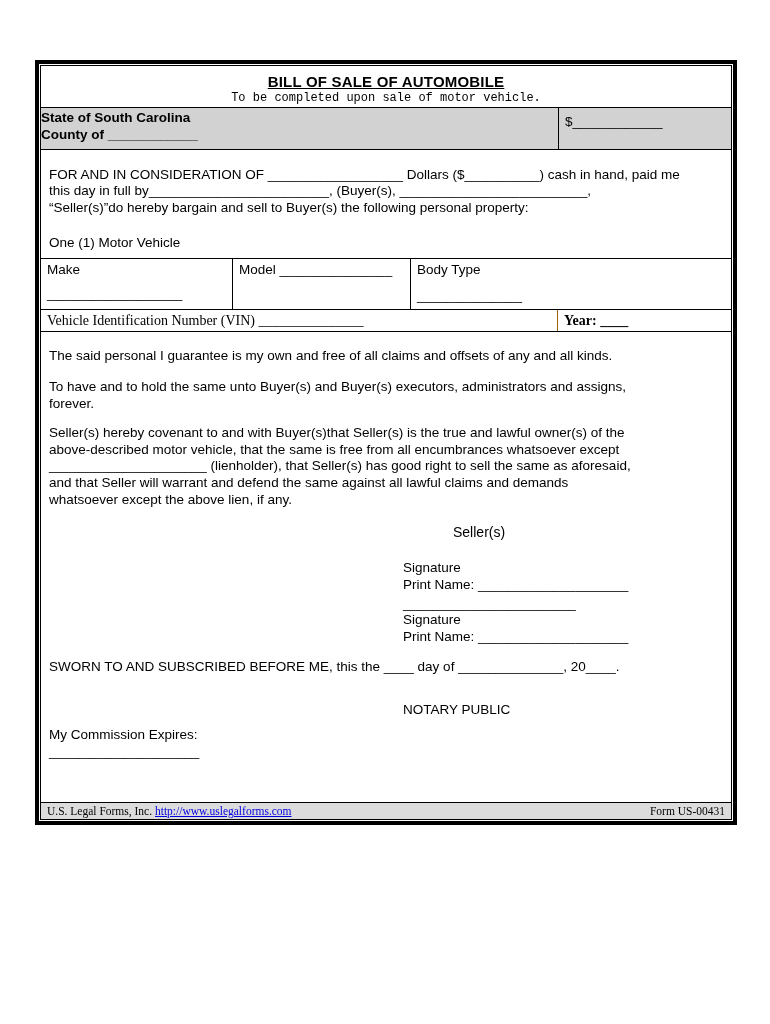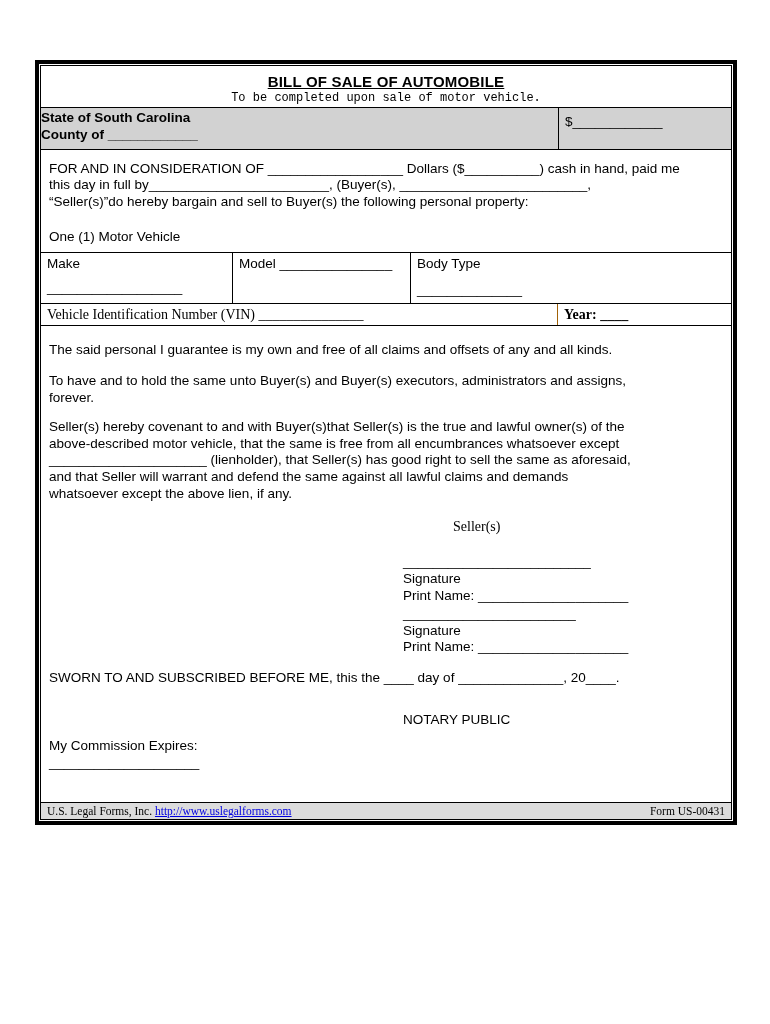--- a/index.html
+++ b/index.html
@@ -27,42 +27,42 @@
   .doc-header { text-align: center; padding-top: 7px; padding-bottom: 2px; }
   .doc-title { font-size: 15px; font-weight: bold; text-decoration: underline; letter-spacing: .2px; }
   .doc-subtitle { font-family: Liberation Mono, monospace; font-size: 12px; margin-top: 1px; }
 
   .party-row { display: flex; background: #d2d2d2; border-top: 1px solid #000; border-bottom: 1px solid #000; }
   .party-left { flex: 1; border-right: 1px solid #000; padding: 2px 0 5px; font-weight: bold; font-size: 13.5px; line-height: 1.25; }
   .party-right { width: 172px; box-sizing: border-box; padding: 6px 6px 2px; font-size: 13.5px; }
 
   .content { flex: 1; font-size: 13.5px; line-height: 1.23; }
   .para { padding: 0 8px; white-space: pre-line; }
-  .consideration { margin-top: 11px; }
+  .consideration { margin-top: 17px; }
   .vehicle-intro { margin-top: 18px; }
 
   .veh-table { margin-top: 7px; border-top: 1px solid #000; }
   .veh-row { display: flex; border-bottom: 1px solid #000; }
   .veh-cell { padding: 3px 6px; box-sizing: border-box; }
   .veh-row1 .veh-cell { min-height: 50px; }
   .cell-make { width: 192px; border-right: 1px solid #000; }
   .cell-model { width: 178px; border-right: 1px solid #000; }
   .cell-bodytype { flex: 1; }
   .make-line { margin-top: 7px; }
   .body-line { margin-top: 9px; }
 
   .vin-row { display: flex; border-bottom: 1px solid #000; font-family: "Liberation Serif", serif; font-size: 14px; }
   .vin-cell { flex: 1; padding: 2px 6px; border-right: 1px solid #a16207; }
   .year-cell { width: 173px; box-sizing: border-box; padding: 2px 6px; font-weight: bold; }
 
   .guarantee { margin-top: 16px; }
   .hold { margin-top: 14px; }
   .covenant { margin-top: 13px; }
 
-  .seller-heading { margin-top: 16px; margin-left: 412px; font-family: Liberation Serif, serif; font-size: 14px; }
+  .seller-heading { margin-top: 16px; margin-left: 412px; font-family: Liberation Sans, sans-serif; font-size: 14px; }
   .sig-block { margin-top: 19px; margin-left: 362px; font-size: 13.5px; line-height: 1.23; }
   .sig-line2 { margin-top: 2px; }
 
   .sworn { margin-top: 14px; }
   .notary-block { margin-top: 26px; margin-left: 362px; font-size: 13.5px; line-height: 1.23; }
   .commission { margin-top: 9px; padding-left: 8px; }
   .commission-line { padding-left: 8px; }
 
   .doc-footer {
     display: flex; justify-content: space-between; align-items: center;
@@ -126,21 +126,20 @@
 
       <div class="para covenant">Seller(s) hereby covenant to and with Buyer(s)that Seller(s) is the true and lawful owner(s) of the
 above-described motor vehicle, that the same is free from all encumbrances whatsoever except
 _____________________ (lienholder), that Seller(s) has good right to sell the same as aforesaid,
 and that Seller will warrant and defend the same against all lawful claims and demands
 whatsoever except the above lien, if any.</div>
 
       <div class="seller-heading">Seller(s)</div>
 
       <div class="sig-block">
-        <div>_________________________</div>
         <div>Signature</div>
         <div>Print Name: ____________________</div>
         <div class="sig-line2">_______________________</div>
         <div>Signature</div>
         <div>Print Name: ____________________</div>
       </div>
 
       <div class="para sworn">SWORN TO AND SUBSCRIBED BEFORE ME, this the ____ day of ______________, 20____.</div>
 
       <div class="notary-block">

